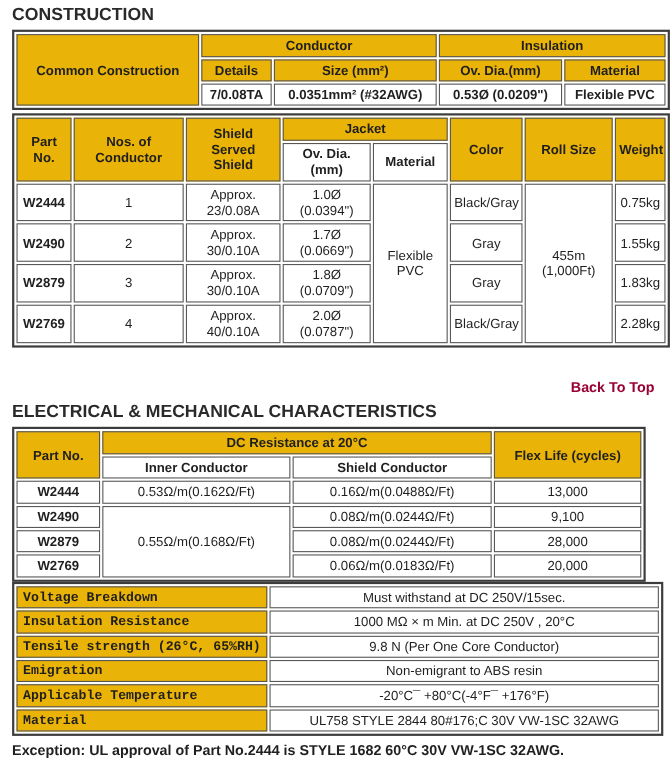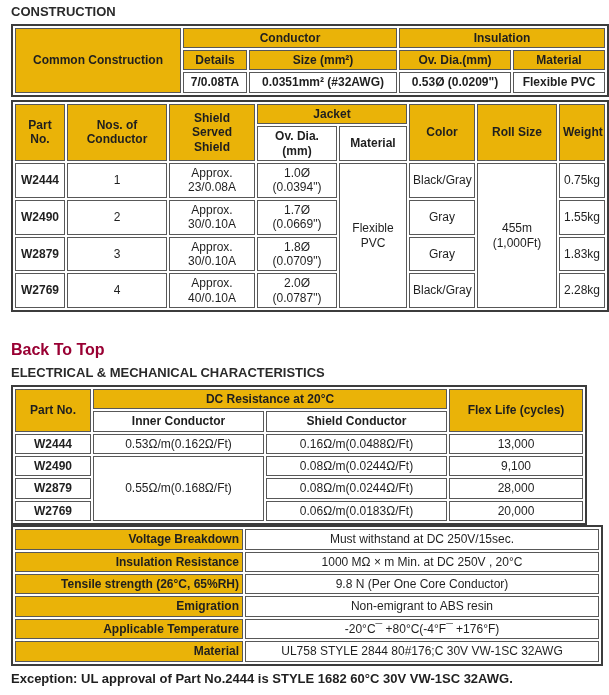--- a/index.html
+++ b/index.html
@@ -7,21 +7,21 @@
   body {
     width: 609px;
     font-family: "Liberation Sans", "DejaVu Sans", sans-serif;
     font-size: 12px;
     color: #1f1f1f;
     line-height: 1.2;
   }
   .page { padding: 4px 12px 10px 11px; }
 
   h2.sec {
-    font-size: 13px;
+    font-size: 16px;
     font-weight: bold;
     color: #2a2a2a;
     margin: 0 0 4px 0;
   }
 
   table.tbl {
     border-collapse: separate;
     border-spacing: 2px;
     border: 2px solid #3c3c3c;
     table-layout: fixed;
@@ -39,34 +39,35 @@
   .bold { font-weight: bold; margin-top: 44px; }
   .pre { white-space: pre-line; }
 
   .t1 { width: 584px; margin-bottom: 3px; }
   .t1 td { height: 19px; }
 
   .t2 { width: 584px; }
   .t2 tr.datarow td { height: 34px; }
 
   .backtop {
+    text-align: right;
     margin: 28px 2px 6px 0;
     font-weight: bold;
-    font-size: 16px;
+    font-size: 13px;
   }
   .backtop a { color: #990033; text-decoration: none; }
 
   .t3 { width: 566px; margin-bottom: 0; }
   .t3 td { height: 19px; }
 
   .gap-common { margin-top: 24px; }
 
   .t4 { width: 586px; }
   .t4 td { height: 18px; padding: 1px 4px; }
-  .t4 td.lbl { text-align: right; padding-left: 5px; }
+  .t4 td.lbl { text-align: left; padding-left: 5px; font-family: Liberation Mono, monospace; }
 
   .exception {
     font-weight: bold;
     font-size: 13px;
     color: #1f1f1f;
     margin-top: 5px;
   }
 </style>
 </head>
 <body>

